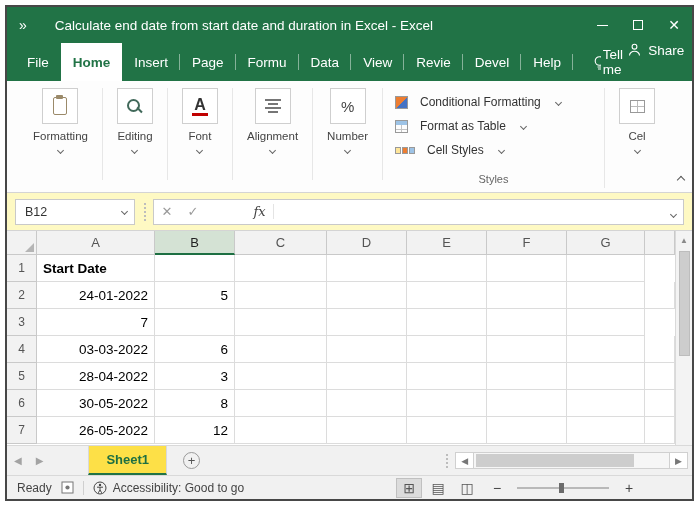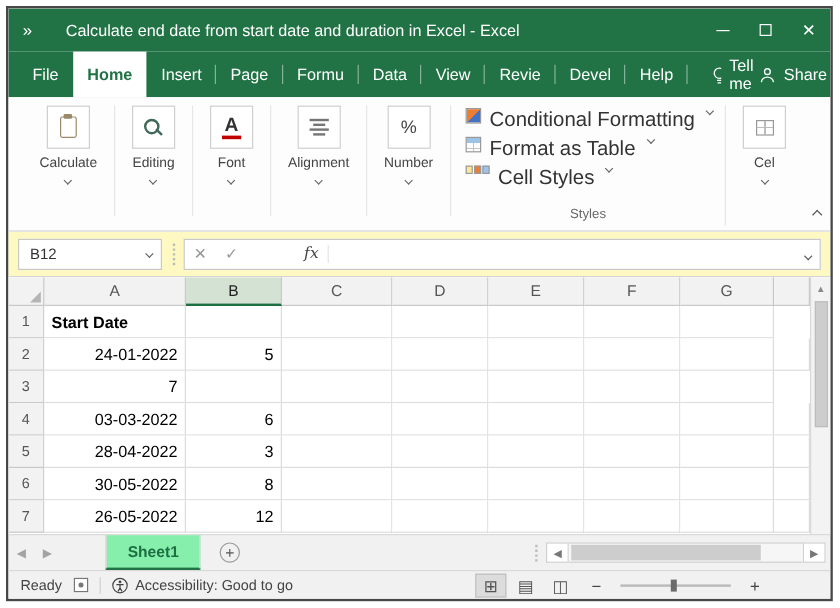--- a/index.html
+++ b/index.html
@@ -21,42 +21,42 @@
   .maxrect { width: 10px; height: 10px; border: 1px solid #fff; }
 
   
   .tabrow { height: 38px; background: #217346; display: flex; align-items: stretch;
             color: #fff; padding-left: 8px; flex: none; }
   .tab { padding: 0 12px; display: flex; align-items: center; font-size: 13.5px;
          position: relative; white-space: nowrap; }
   .tab.withsep::after { content: ""; position: absolute; right: 0; top: 11px;
          width: 1px; height: 16px; background: rgba(255,255,255,0.45); }
   .tab.active { background: #fff; color: #217346; font-weight: bold; }
-  .tellme { display: flex; align-items: center; gap: 7px; margin-left: 20px;
+  .tellme { display: flex; align-items: center; gap: 2px; margin-left: 20px;
             font-size: 13.5px; }
-  .share { display: flex; align-items: center; gap: 7px; margin-left: auto;
+  .share { display: flex; align-items: flex-start; gap: 7px; margin-left: auto;
            margin-right: 10px; font-size: 13.5px; }
 
   
   .ribbon { height: 112px; background: #fdfdfd; border-bottom: 1px solid #d4d4d4;
             display: flex; position: relative; padding: 7px 0 0 12px; flex: none;
             overflow: hidden; }
   .rgroup { display: flex; flex-direction: column; align-items: center;
             padding: 0 14px; border-right: 1px solid #e7e7e7; height: 92px; }
   .gicon { width: 36px; height: 36px; border: 1px solid #cfcfcf; background: #fff;
            display: flex; align-items: center; justify-content: center; }
   .glabel { font-size: 11.5px; color: #444; margin-top: 6px; white-space: nowrap; }
   .chev { display: inline-block; width: 5px; height: 5px; border-right: 1px solid #666;
           border-bottom: 1px solid #666; transform: rotate(45deg); }
   .gchev { margin-top: 6px; }
   .sgroup { display: flex; flex-direction: column; padding: 2px 10px 0 10px;
             position: relative; border-right: 1px solid #e7e7e7; min-width: 222px;
             height: 100px; }
-  .srow { display: flex; align-items: flex-start; gap: 7px; height: 24px;
-          font-size: 17px; color: #333; padding-left: 2px; white-space: nowrap; }
+  .srow { display: flex; align-items: center; gap: 12px; height: 24px;
+          font-size: 12px; color: #333; padding-left: 2px; white-space: nowrap; }
   .srow .chev { margin-left: 3px; }
   .scaption { position: absolute; bottom: 3px; left: 0; right: 0; text-align: center;
               font-size: 11px; color: #666; }
   .rgroup.cellsg { border-right: none; padding: 0 4px 0 14px; }
   .collapse { position: absolute; right: 8px; bottom: 5px; }
   .chevup { display: inline-block; width: 6px; height: 6px; border-right: 1.4px solid #555;
             border-bottom: 1.4px solid #555; transform: rotate(225deg); }
 
   
   .clip-ic { position: relative; width: 14px; height: 18px; border: 1.5px solid #9b8a6a;
@@ -133,21 +133,21 @@
              flex-direction: column; align-items: center; }
   .varrow { color: #8a8a8a; font-size: 8px; margin-top: 5px; }
   .vthumb { width: 11px; height: 105px; background: #cdcdcd;
             border: 1px solid #bdbdbd; margin-top: 6px; }
 
   
   .sheettabs { height: 30px; background: #f1f1f1; display: flex; align-items: stretch;
                flex: none; border-top: 1px solid #d9d9d9; }
   .stnav { color: #a3a3a3; font-size: 10px; display: flex; align-items: center;
            padding: 0 7px; }
-  .stab { margin-left: 38px; background: #86efac; color: #1d6f42; font-weight: bold;
+  .stab { margin-left: 38px; background: #fde047; color: #1d6f42; font-weight: bold;
           font-size: 13px; display: flex; align-items: center; padding: 0 17px;
           border-left: 1px solid #d9d9d9; border-right: 1px solid #d9d9d9;
           border-bottom: 2px solid #217346; }
   .addsheet { width: 17px; height: 17px; border: 1px solid #9a9a9a; border-radius: 50%;
               display: flex; align-items: center; justify-content: center; color: #555;
               font-size: 13px; margin-left: 16px; align-self: center; }
   .hscrollarea { margin-left: auto; display: flex; align-items: center;
                  padding-right: 4px; }
   .hdots { height: 14px; border-left: 2px dotted #bdbdbd; margin-right: 7px; }
   .harrow { color: #777; font-size: 9px; border: 1px solid #d0d0d0; background: #fff;
@@ -220,21 +220,21 @@
         </svg>
       <span>Share</span>
     </div>
   </div>
 
   <div class="ribbon">
     <div class="rgroup">
       <div class="gicon">
           <span class="clip-ic"></span>
         </div>
-      <div class="glabel">Calculate</div>
+      <div class="glabel">Formatting</div>
       <span class="chev gchev"></span>
     </div>
     <div class="rgroup">
       <div class="gicon">
           <span class="mag-ic"></span>
         </div>
       <div class="glabel">Editing</div>
       <span class="chev gchev"></span>
     </div>
     <div class="rgroup">

